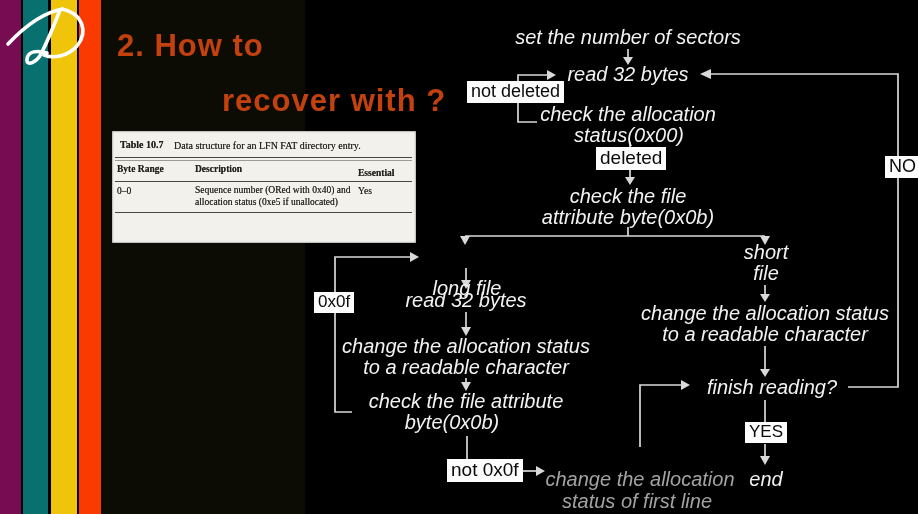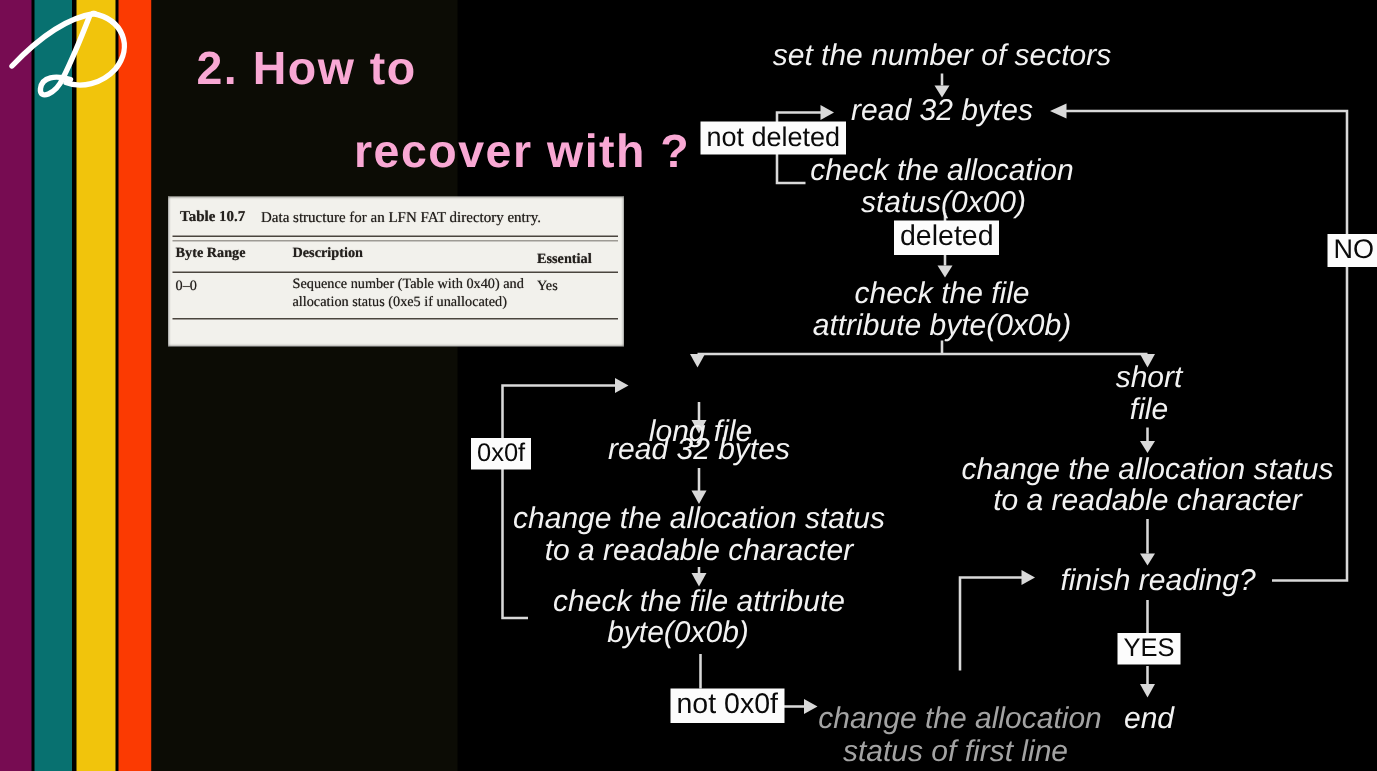--- a/index.html
+++ b/index.html
@@ -5,23 +5,23 @@
   html,body{margin:0;padding:0;background:#000;}
   #slide{position:relative;width:918px;height:514px;background:#000;overflow:hidden;
          font-family:"Liberation Sans",sans-serif;}
   
   .stripe{position:absolute;top:0;height:514px;}
   #bg-panel{position:absolute;left:101px;top:0;width:204px;height:514px;background:#0c0c05;}
   
   #logo{position:absolute;left:0;top:0;width:104px;height:112px;z-index:5;}
   
   .title-line{position:absolute;font-weight:bold;font-size:31px;letter-spacing:1px;
-              color:#f9a8d4;white-space:nowrap;z-index:4;margin-left:14px;}
+              color:#c2410c;white-space:nowrap;z-index:4;}
   
-  #scan-table{position:absolute;left:112px;top:131px;width:304px;height:100px;
+  #scan-table{position:absolute;left:112px;top:131px;width:304px;height:112px;
               background:#f2f1ec;color:#24211e;font-family:"Liberation Serif",serif;
               z-index:4;box-shadow:0 0 2px #444 inset;}
   #scan-table .t-abs{position:absolute;white-space:nowrap;text-shadow:0 0 .5px rgba(50,45,40,.8);}
   .t-rule{position:absolute;left:3px;width:297px;background:#4a453e;height:1px;}
   
   .ft{position:absolute;color:#f2f2f2;font-size:20px;line-height:21px;white-space:nowrap;
       transform:translateX(-50%);z-index:3;font-style:italic;}
   .ft.red{color:#a3a3a3;margin-top:20px;}
   
   .lbl{position:absolute;background:#fcfcfc;color:#0a0a0a;white-space:nowrap;
@@ -56,21 +56,21 @@
   <div id="scan-table">
     <span class="t-abs" style="left:8px;top:8px;font-size:10px;font-weight:bold;">Table 10.7</span>
     <span class="t-abs" style="left:62px;top:9px;font-size:10px;">Data structure for an LFN FAT directory entry.</span>
     <div class="t-rule" style="top:26px;"></div>
     <div class="t-rule" style="top:29px;opacity:.5;"></div>
     <span class="t-abs" style="left:5px;top:33px;font-size:9.5px;font-weight:bold;">Byte Range</span>
     <span class="t-abs" style="left:83px;top:33px;font-size:9.5px;font-weight:bold;">Description</span>
     <span class="t-abs" style="left:246px;top:37px;font-size:9.5px;font-weight:bold;">Essential</span>
     <div class="t-rule" style="top:50px;"></div>
     <span class="t-abs" style="left:5px;top:55px;font-size:9.5px;">0–0</span>
-    <span class="t-abs" style="left:83px;top:54px;font-size:9.5px;">Sequence number (Table with 0x40) and</span>
+    <span class="t-abs" style="left:83px;top:54px;font-size:9.5px;">Sequence number (ORed with 0x40) and</span>
     <span class="t-abs" style="left:83px;top:66px;font-size:9.5px;">allocation status (0xe5 if unallocated)</span>
     <span class="t-abs" style="left:246px;top:55px;font-size:9.5px;">Yes</span>
     <div class="t-rule" style="top:81px;"></div>
   </div>
 
   <svg id="connectors" viewBox="0 0 918 514">
     <path d="M628,49 L628,57"></path>
     <polygon points="623,57 633,57 628,65"></polygon>
 
     <path d="M537,122 L518,122 L518,75 L548,75"></path>

